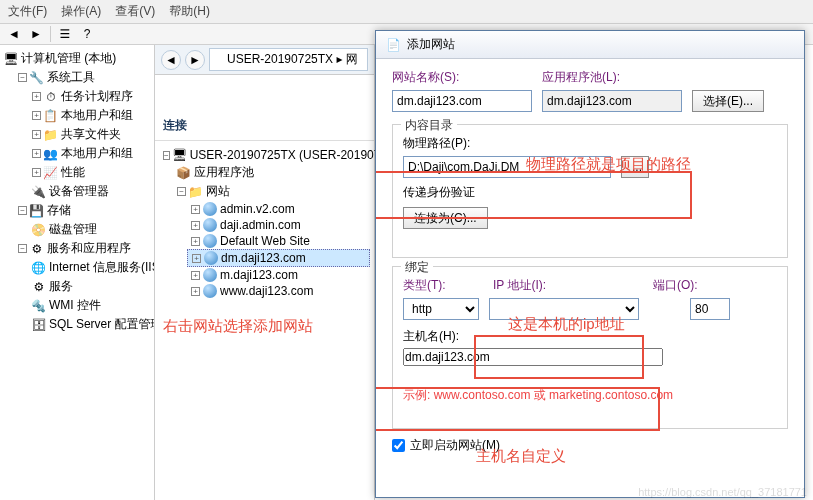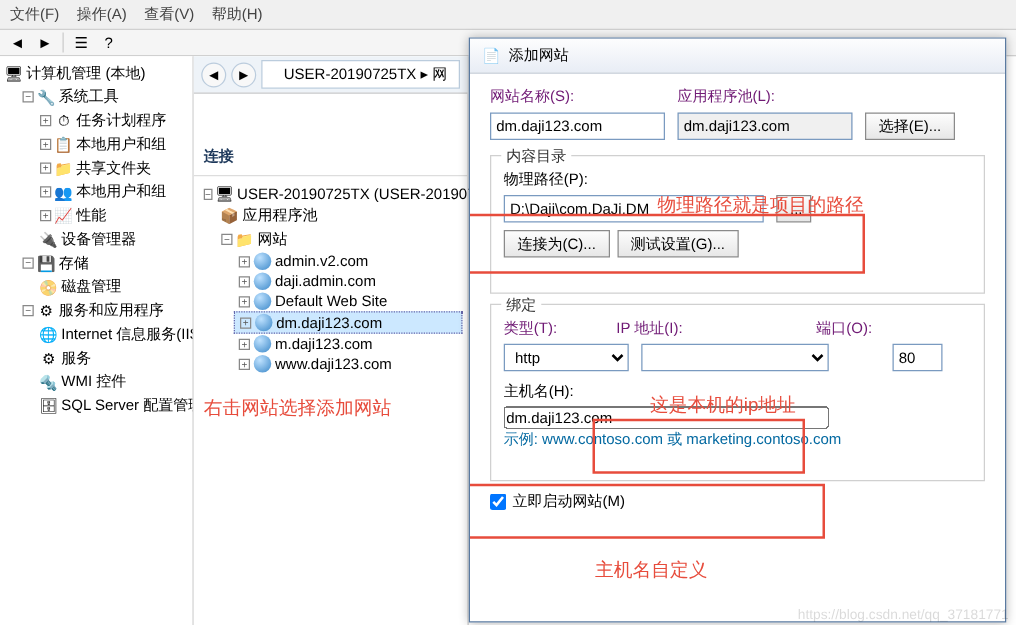--- a/index.html
+++ b/index.html
@@ -27,21 +27,21 @@
 .dlg-title { background: linear-gradient(#fdfdfe,#e8edf5); padding: 5px 10px; border-bottom: 1px solid #c4cbd6; display: flex; align-items: center; gap: 6px; }
 .dlg-body { padding: 10px 16px 6px 16px; flex: 1; overflow: hidden; position: relative; }
 .field-row { display: flex; align-items: center; gap: 10px; margin-bottom: 4px; }
 .field-row label { width: 140px; color: #701a75; }
 .field-row input[type=text], .field-row select { border: 1px solid #7a9ac0; padding: 2px 4px; height: 22px; background: #fff; }
 .btn { border: 1px solid #8a8a8a; background: linear-gradient(#fdfdfd,#e7e7e7); padding: 2px 10px; height: 22px; cursor: pointer; }
 .group { border: 1px solid #d0d0d0; padding: 10px 10px 24px 10px; margin: 8px 0; position: relative; }
 .group > .legend { position: absolute; top: -8px; left: 8px; background: #fff; padding: 0 4px; color: #333; }
 .red-box { border: 2px solid #e74c3c; position: absolute; pointer-events: none; }
 .red-text { color: #e74c3c; font-size: 15px; position: absolute; pointer-events: none; }
-.hint { color: #0369a1; margin-top: 0; }
+.hint { color: #ef4444; margin-top: 21px; }
 .chk { display: flex; align-items: center; gap: 5px; margin-top: 8px; }
 .globe { width:14px;height:14px;border-radius:50%;background:radial-gradient(circle at 35% 30%, #bfe2ff, #3a87c8);display:inline-block; }
 .watermark{position:absolute;right:6px;bottom:2px;font-size:11px;color:rgba(0,0,0,0.15);}
 </style>
 </head>
 <body>
 
 <div class="menubar">
   <span>文件(F)</span>
   <span>操作(A)</span>
@@ -219,50 +219,50 @@
       <button class="btn">选择(E)...</button>
     </div>
 
     <div class="group" style="margin-top:12px">
       <span class="legend">内容目录</span>
       <div>物理路径(P):</div>
       <div class="field-row" style="margin-top:4px">
         <input type="text" style="width: 208px;" value="D:\Daji\com.DaJi.DM">
         <button class="btn" style="width:28px">...</button>
       </div>
-      <div class="field-row" style="margin-top:6px;gap:6px">
+      <div style="margin-top:6px">传递身份验证</div>
+      <div class="field-row" style="margin-top:6px;gap:18px">
         <button class="btn">连接为(C)...</button>
-        <button class="btn">测试设置(G)...</button>
       </div>
     </div>
 
     <div class="group">
       <span class="legend">绑定</span>
       <div class="field-row">
         <label style="width:80px">类型(T):</label>
         <label style="width:150px">IP 地址(I):</label>
         <label style="width:60px">端口(O):</label>
       </div>
       <div class="field-row">
-        <select style="width:100px"><option>http</option></select>
+        <select style="width:76px"><option>http</option></select>
         <select style="width:150px"><option></option></select>
         <input type="text" style="width: 40px; margin-left: 41px;" value="80">
       </div>
       <div style="margin-top:8px">主机名(H):</div>
       <input type="text" style="width: 260px; margin-top: 3px;" value="dm.daji123.com">
       <div class="hint">示例: www.contoso.com 或 marketing.contoso.com</div>
     </div>
 
     <div class="chk">
       <input type="checkbox" checked="" style="">
       <span>立即启动网站(M)</span>
     </div>
 
     <div class="red-box" style="left:-4px;top:112px;width:320px;height:48px"></div>
     <div class="red-text" style="left:150px;top:96px">物理路径就是项目的路径</div>
     <div class="red-box" style="left:98px;top:276px;width:170px;height:44px"></div>
-    <div class="red-text" style="left:144px;top:256px">这是本机的ip地址</div>
+    <div class="red-text" style="left:132px;top:256px">这是本机的ip地址</div>
     <div class="red-box" style="left:-4px;top:328px;width:288px;height:44px"></div>
     <div class="red-text" style="left:100px;top:388px">主机名自定义</div>
   </div>
 </div>
 
 <div class="watermark">https://blog.csdn.net/qq_37181771</div>
 
 </body></html>

